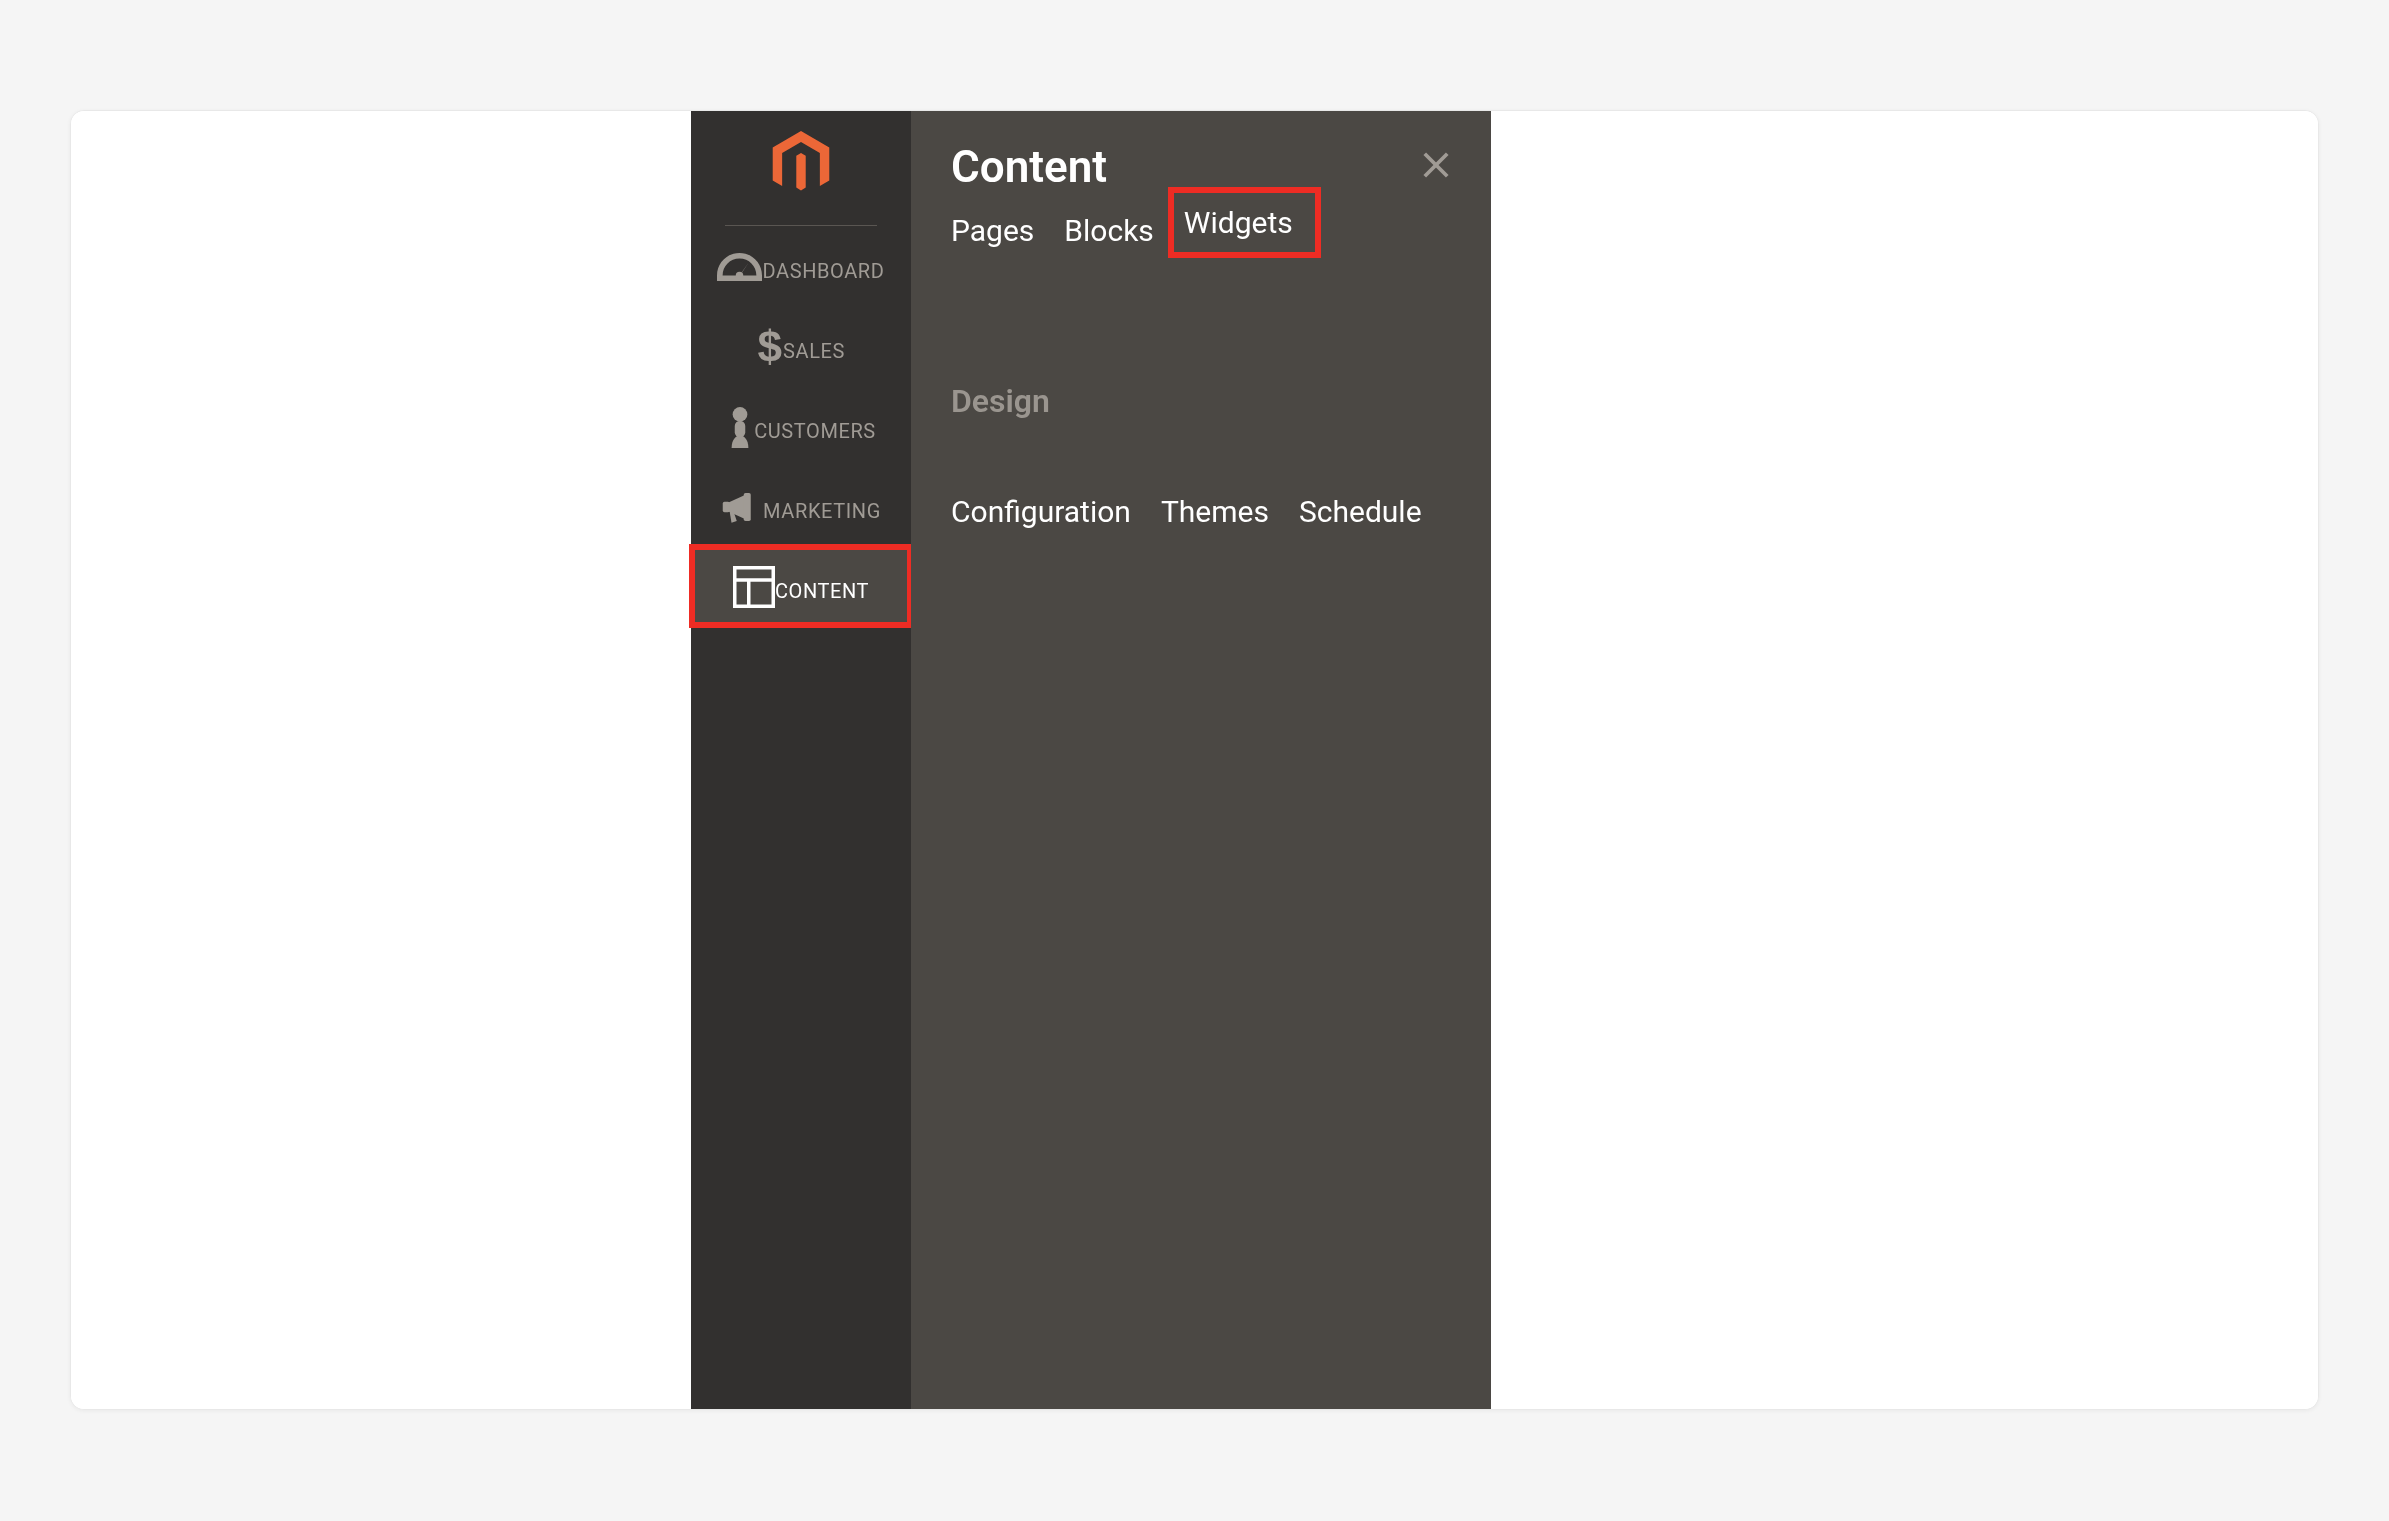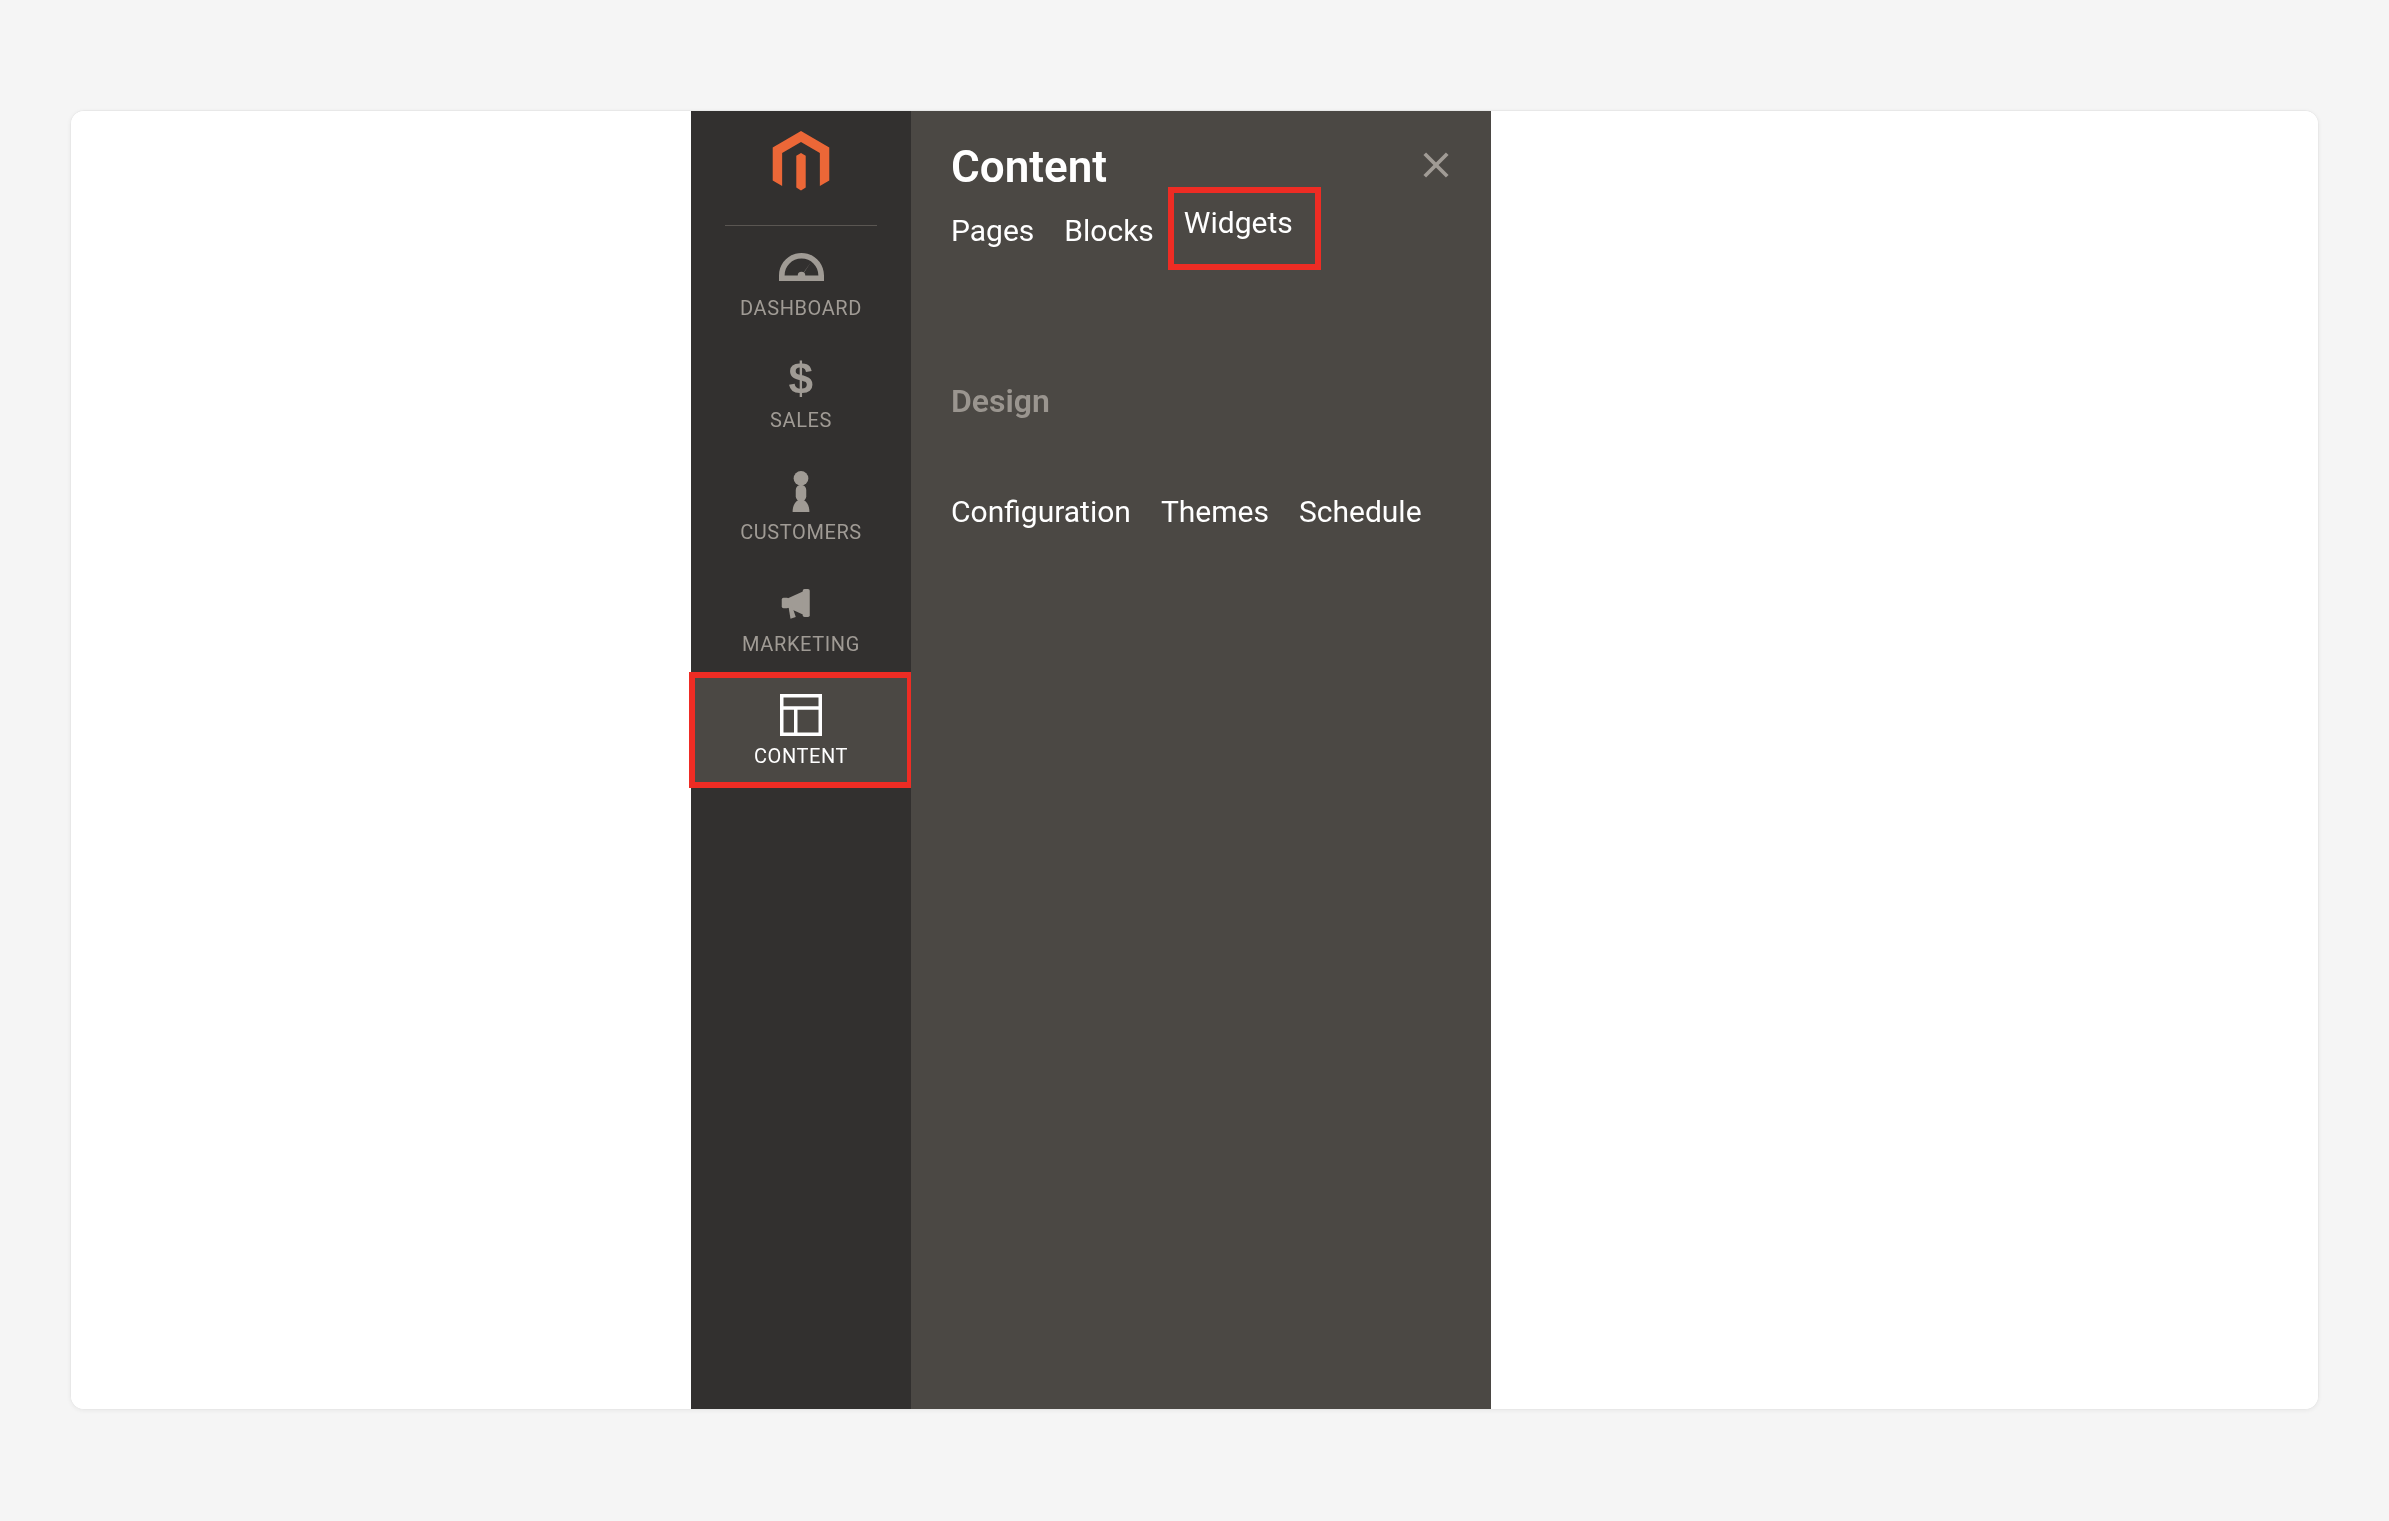--- a/index.html
+++ b/index.html
@@ -50,21 +50,21 @@
     padding: 20px 0 24px 0;
     display: flex;
     justify-content: center;
     border-bottom: 1px solid #5a5652;
     margin-left: 34px;
     margin-right: 34px;
   }
 
   .nav-item {
     display: flex;
-    flex-direction: column;
+    flex-direction: row;
     align-items: center;
     justify-content: center;
     color: #a09b95;
     font-size: 20px;
     letter-spacing: 0.6px;
     padding: 20px 8px 18px 8px;
     cursor: pointer;
     position: relative;
   }
   .nav-item .nav-label {
@@ -122,21 +122,21 @@
     font-size: 30px;
     font-weight: 400;
     padding: 20px 0 20px 0;
     cursor: pointer;
     display: inline-block;
   }
   .flyout-items { display: flex; flex-direction: row; align-items: flex-start; gap: 30px; }
 
   .highlight-inline {
     outline: 6px solid #ee2c24;
-    padding: 12px 22px 24px 10px;
+    padding: 12px 22px 12px 10px;
     margin-left: -10px;
   }
 
   
   .admin-right {
     flex: 1;
     background: #ffffff;
   }
 
 </style>

